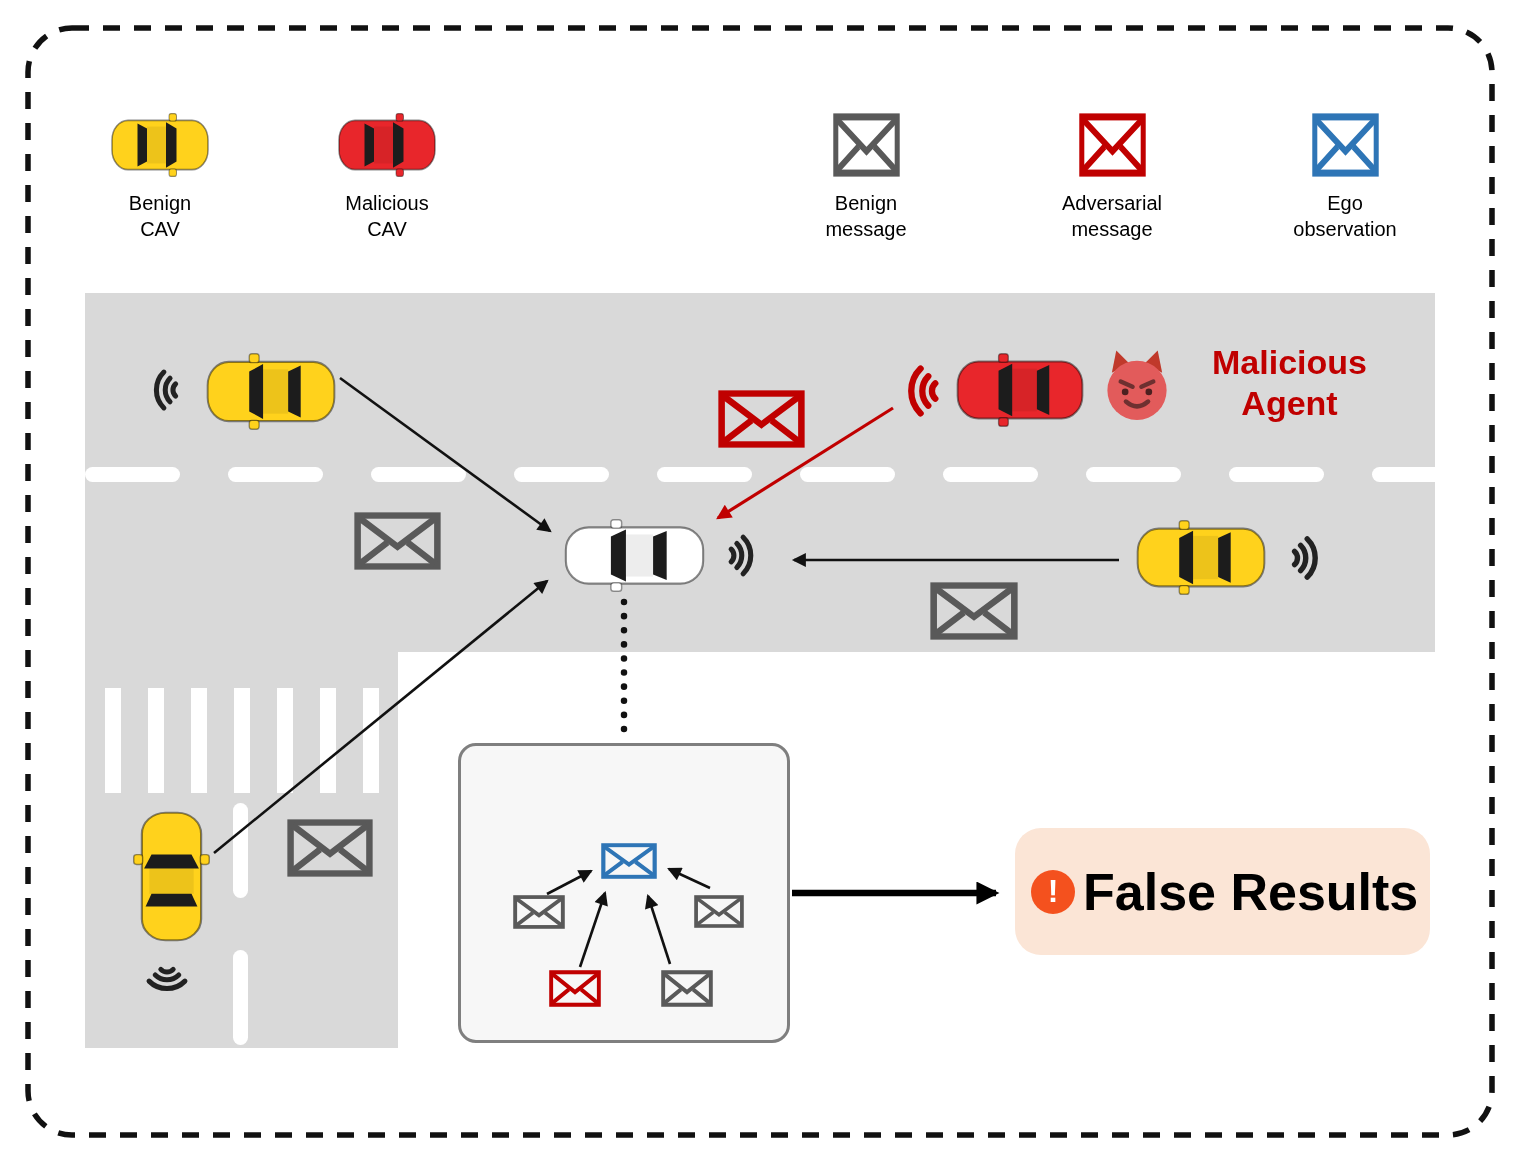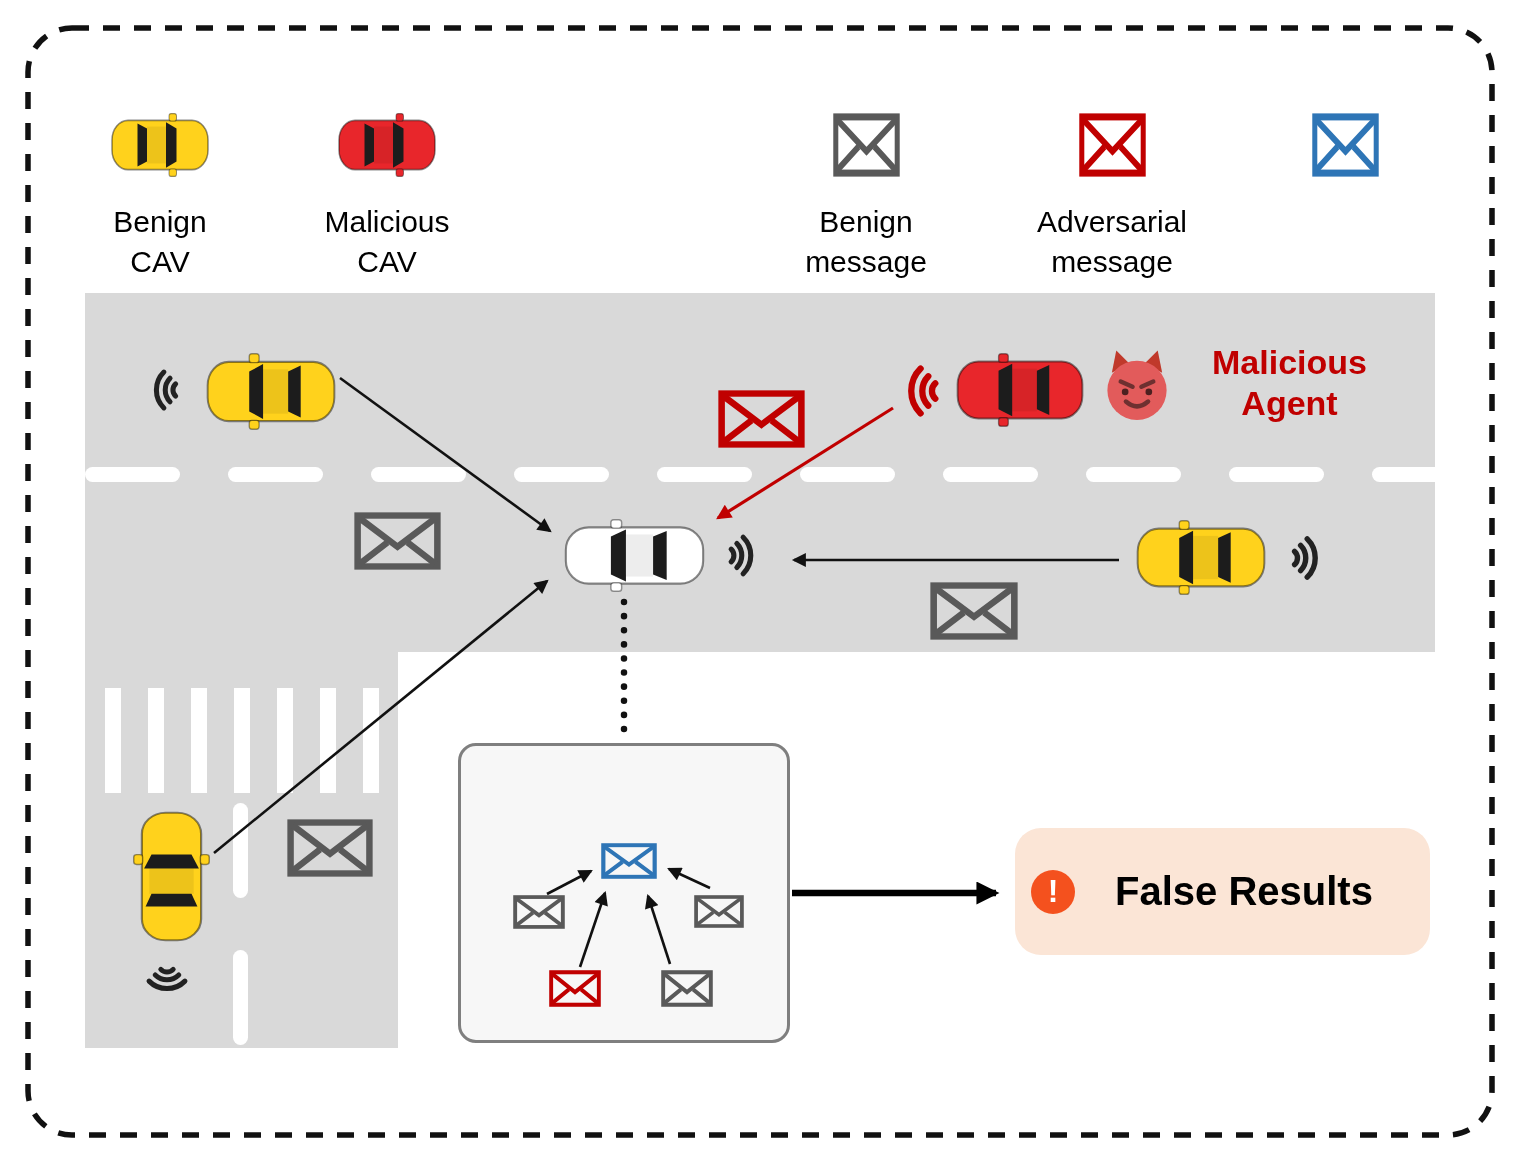--- a/index.html
+++ b/index.html
@@ -10,21 +10,21 @@
   .road{position:absolute;background:#d9d9d9;overflow:hidden;}
   #road-h{left:85px;top:293px;width:1350px;height:359px;}
   #road-v{left:85px;top:652px;width:313px;height:396px;}
   .lane-dash{position:absolute;background:#fff;border-radius:8px;}
   .lane-dash.h{top:174px;width:95px;height:15px;}
   .lane-dash.v{left:148px;width:15px;height:95px;}
   .cross-stripe{position:absolute;top:36px;width:16px;height:105px;background:#fff;}
   
   .lg{position:absolute;top:108px;width:220px;text-align:center;}
   .lg-ic{height:74px;display:flex;align-items:center;justify-content:center;}
-  .lg-tx{margin-top:20px;font-size:30px;line-height:1.32;white-space:pre-line;}
+  .lg-tx{margin-top:8px;font-size:20px;line-height:1.32;white-space:pre-line;}
   
   .car-yellow{color:#ffd21c;}
   .car-red{color:#e8262b;}
   .car-white{color:#ffffff;}
   .env-gray{color:#595959;}
   .env-red{color:#c00000;}
   .env-blue{color:#2e75b6;}
   .waves-black{color:#222;}
   .waves-red{color:#c00000;}
   .flip{transform:scaleX(-1);}
@@ -36,21 +36,21 @@
   
   #fusion-box{left:458px;top:743px;width:332px;height:300px;background:#f7f7f7;
               border:3px solid #7f7f7f;border-radius:18px;box-sizing:border-box;}
   #fusion-title{left:458px;top:770px;width:332px;text-align:center;font-size:32px;font-weight:bold;}
   
   #false-box{left:1015px;top:828px;width:415px;height:127px;background:#fbe5d6;border-radius:26px;
              display:flex;align-items:center;padding-left:16px;box-sizing:border-box;}
   #alert-badge{width:44px;height:44px;border-radius:50%;background:#f4511e;color:#fff;
                display:flex;align-items:center;justify-content:center;
                font-size:32px;font-weight:bold;flex:0 0 auto;}
-  #false-label{margin-left:40px;font-size:40px;font-weight:bold;}
+  #false-label{margin-left:8px;font-size:52px;font-weight:bold;}
   svg.sym{display:block;overflow:visible;}
   #overlay{position:absolute;left:0;top:0;z-index:6;pointer-events:none;}
 </style>
 </head>
 <body>
 
 <div id="canvas">
 
   <svg width="0" height="0" style="position:absolute">
     <defs>
@@ -134,20 +134,22 @@
       </div>
     <div class="lg-tx">Adversarial
 message</div>
   </div>
   <div class="lg" style="left:1235px">
     <div class="lg-ic">
         <svg class="sym env-blue" width="67" height="64">
           <use href="#env"></use>
         </svg>
       </div>
+    <div class="lg-tx">Ego
+observation</div>
   </div>
 
   <svg class="sym abs car-yellow flip" style="left:205px;top:353px" width="132" height="77">
       <use href="#car"></use>
     </svg>
   <svg class="sym abs car-red flip" style="left:955px;top:353px" width="130" height="74">
       <use href="#car"></use>
     </svg>
   <svg class="sym abs car-white flip" style="left:563px;top:519px" width="143" height="73">
       <use href="#car"></use>

